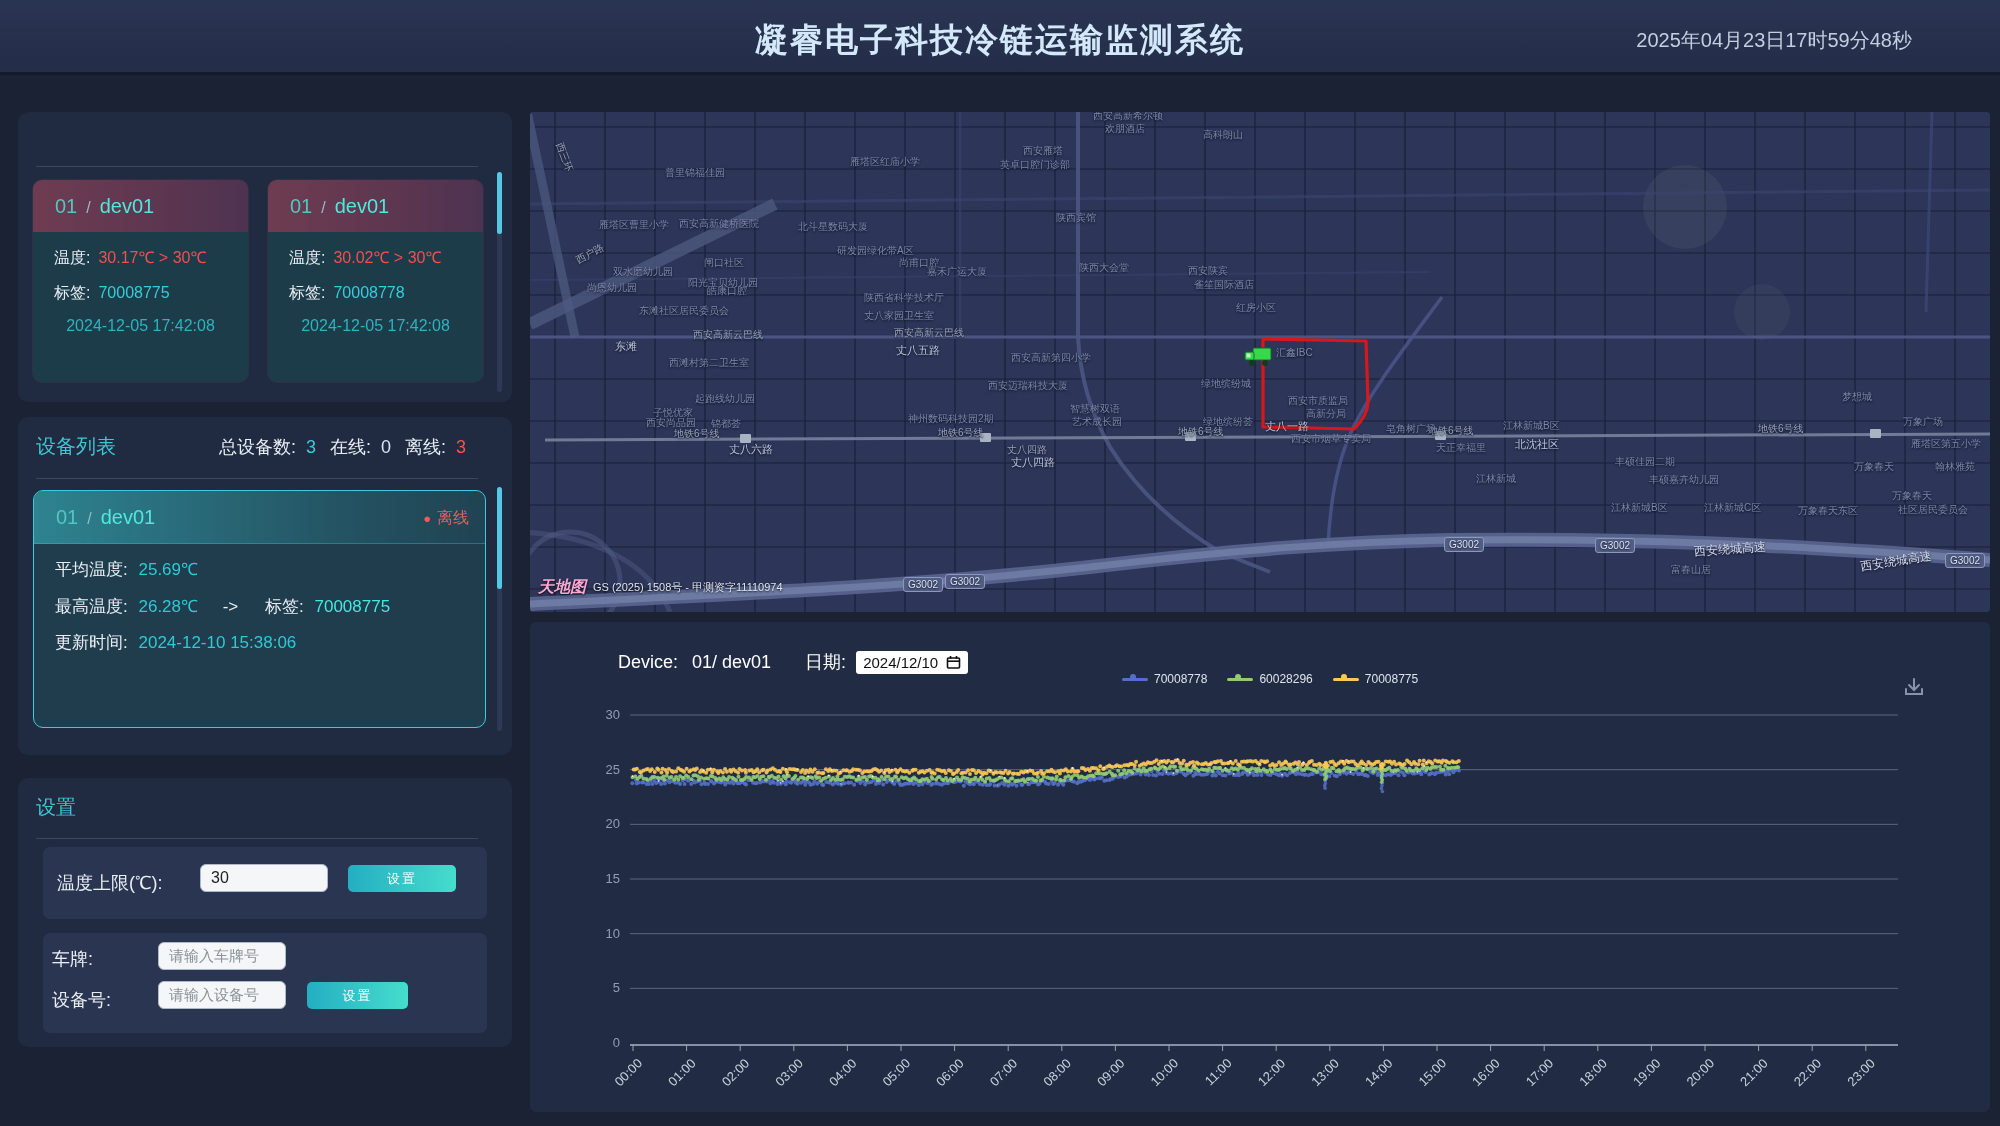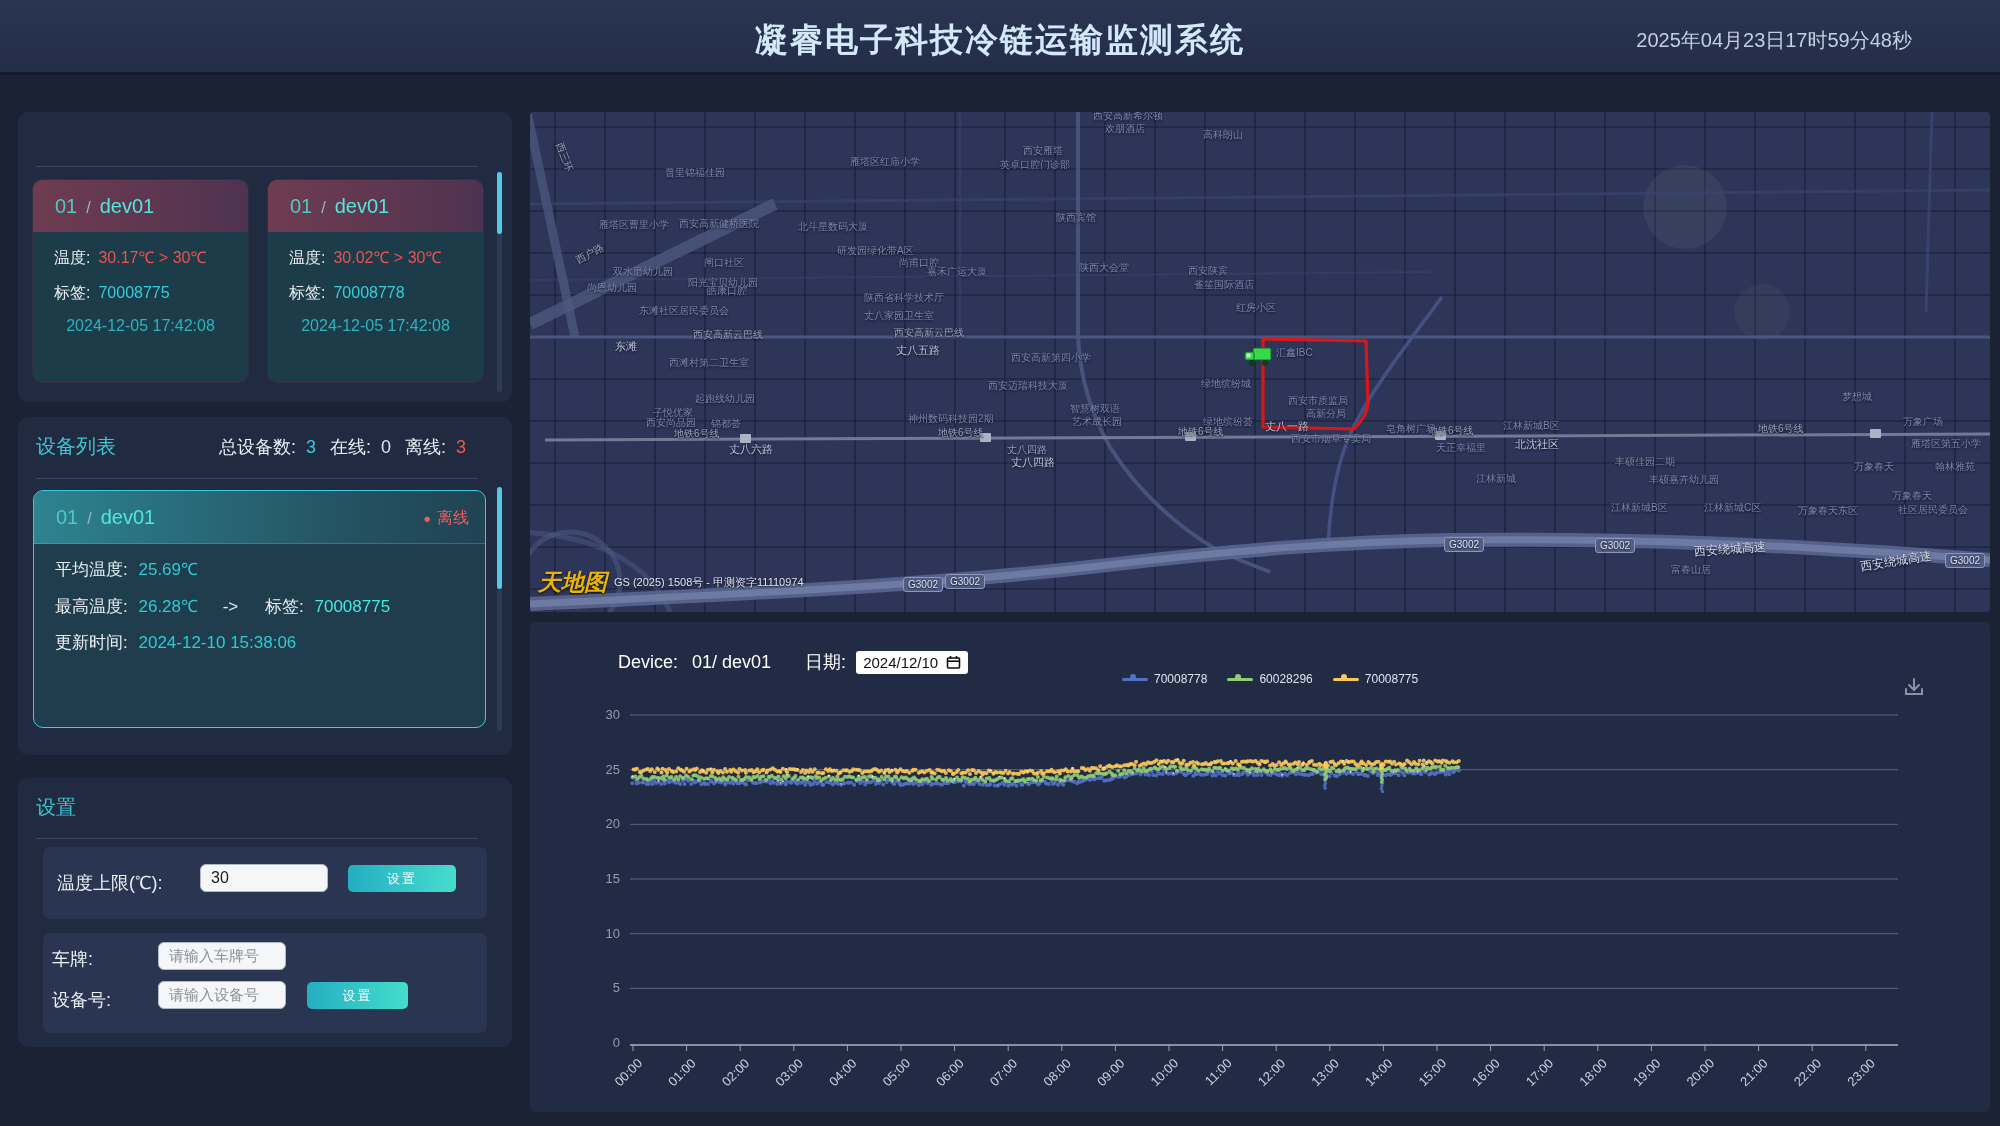--- a/index.html
+++ b/index.html
@@ -60,21 +60,21 @@
     overflow:hidden; background:#2d3558; }
   #map-svg { position:absolute; left:0; top:0; }
   .mlabel { position:absolute; font-size:10px; color:#7c88ab; white-space:nowrap;
     text-shadow:0 1px 2px rgba(8,12,28,0.95); transform:translate(-2px,-6px); }
   .mlabel.b { color:#bac5da; font-size:11px; }
   .mlabel.r { color:#99a3b8; }
   .mlabel.hw { color:#d5dcec; font-size:12px; }
   .mlabel.sh { background:#515d84; border:1px solid #8b97bb; border-radius:3px; color:#d9e0f1;
     padding:0 4px; font-size:10px; line-height:13px; }
   #map-attribution { position:absolute; left:8px; bottom:14px; display:flex; align-items:center; gap:7px; }
-  #tdt-logo { font-size:23px; font-style:italic; font-weight:900; color:#eab308;
+  #tdt-logo { font-size:16px; font-style:italic; font-weight:900; color:#f9a8d4;
     text-shadow:0 1px 2px rgba(0,0,0,0.8); }
   #map-attr-text { font-size:11px; color:#dfe5ee; text-shadow:0 1px 2px rgba(0,0,0,0.8); }
   #truck { position:absolute; left:714px; top:234px; width:30px; height:22px; }
 
   
   #chart-panel { position:absolute; left:530px; top:622px; width:1460px; height:490px;
     background:#212c44; border-radius:6px; }
   #chart-header { position:absolute; left:88px; top:28px; display:flex; align-items:center;
     font-size:18px; color:#ffffff; }
   #chart-header .gap { width:34px; }

